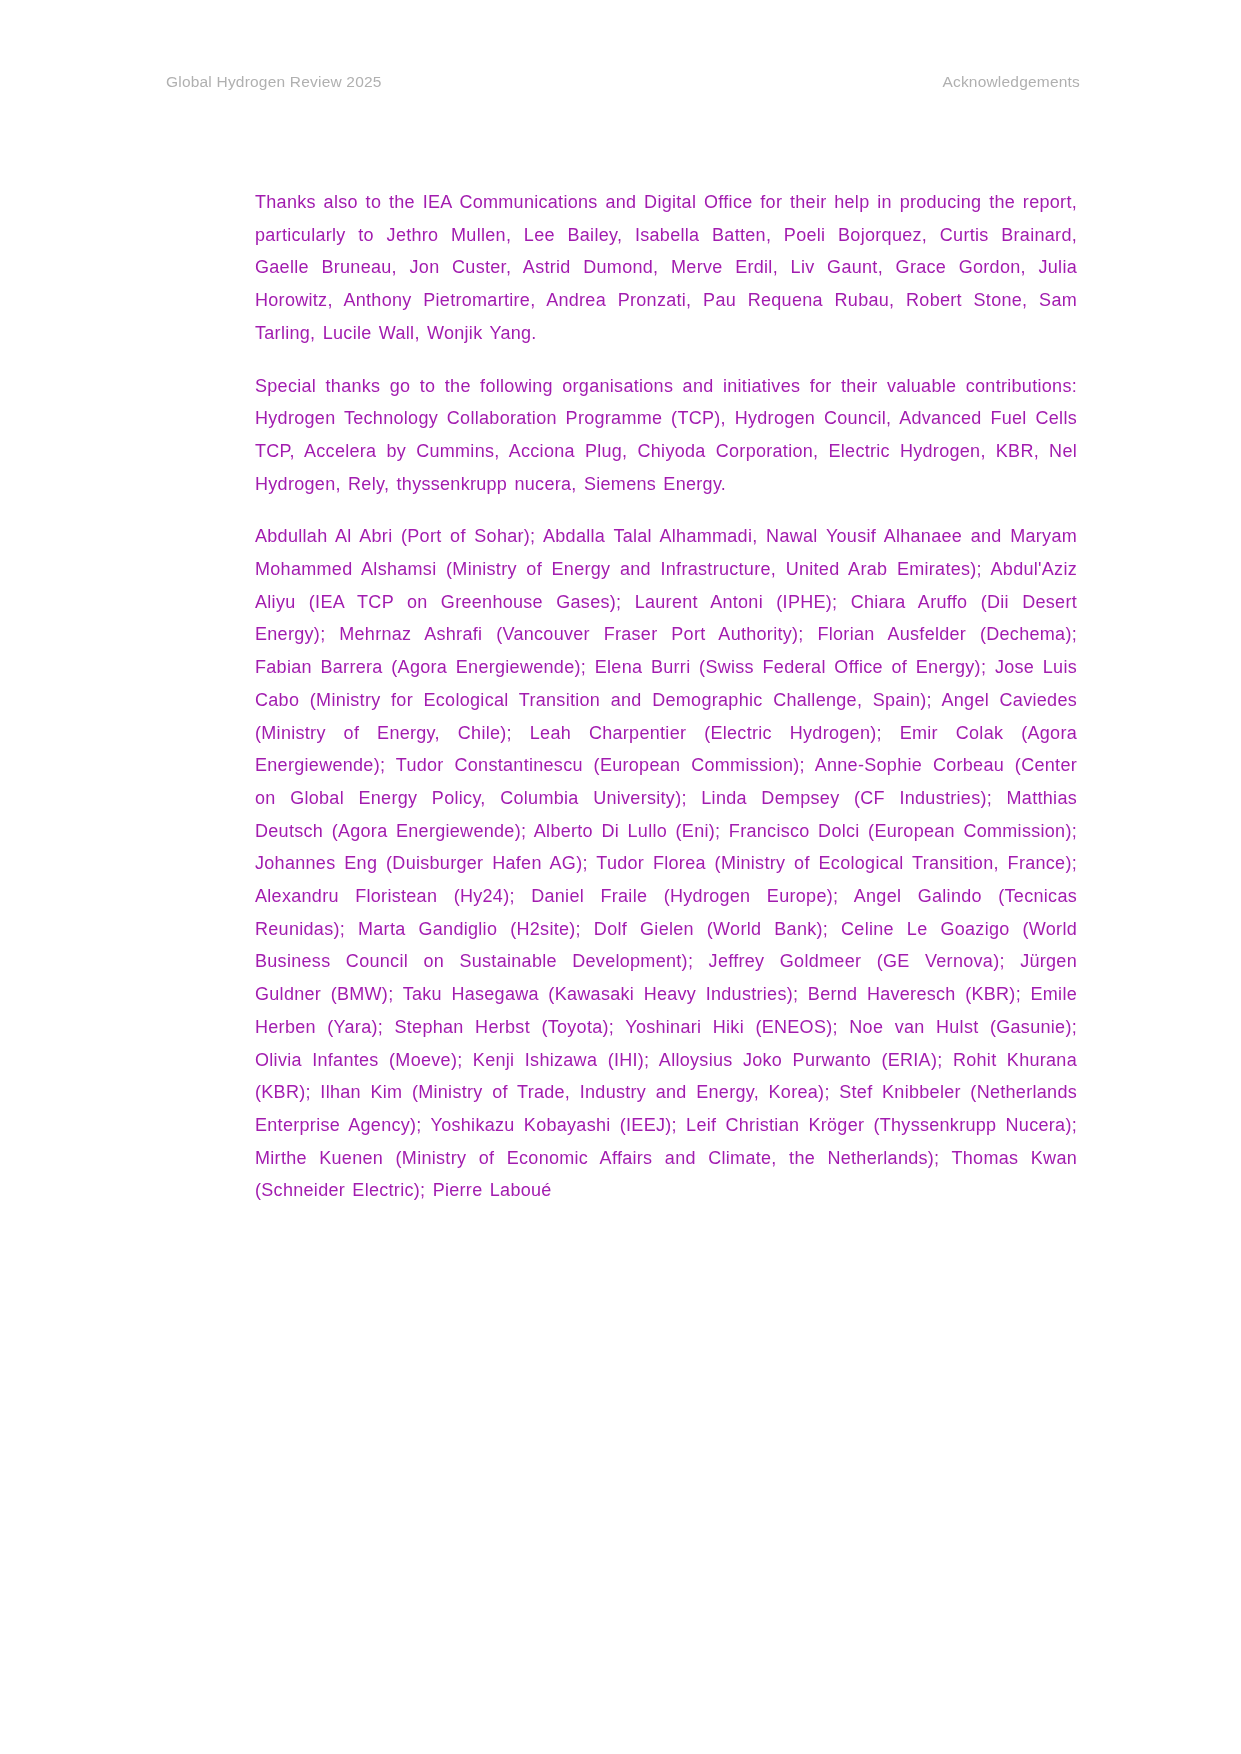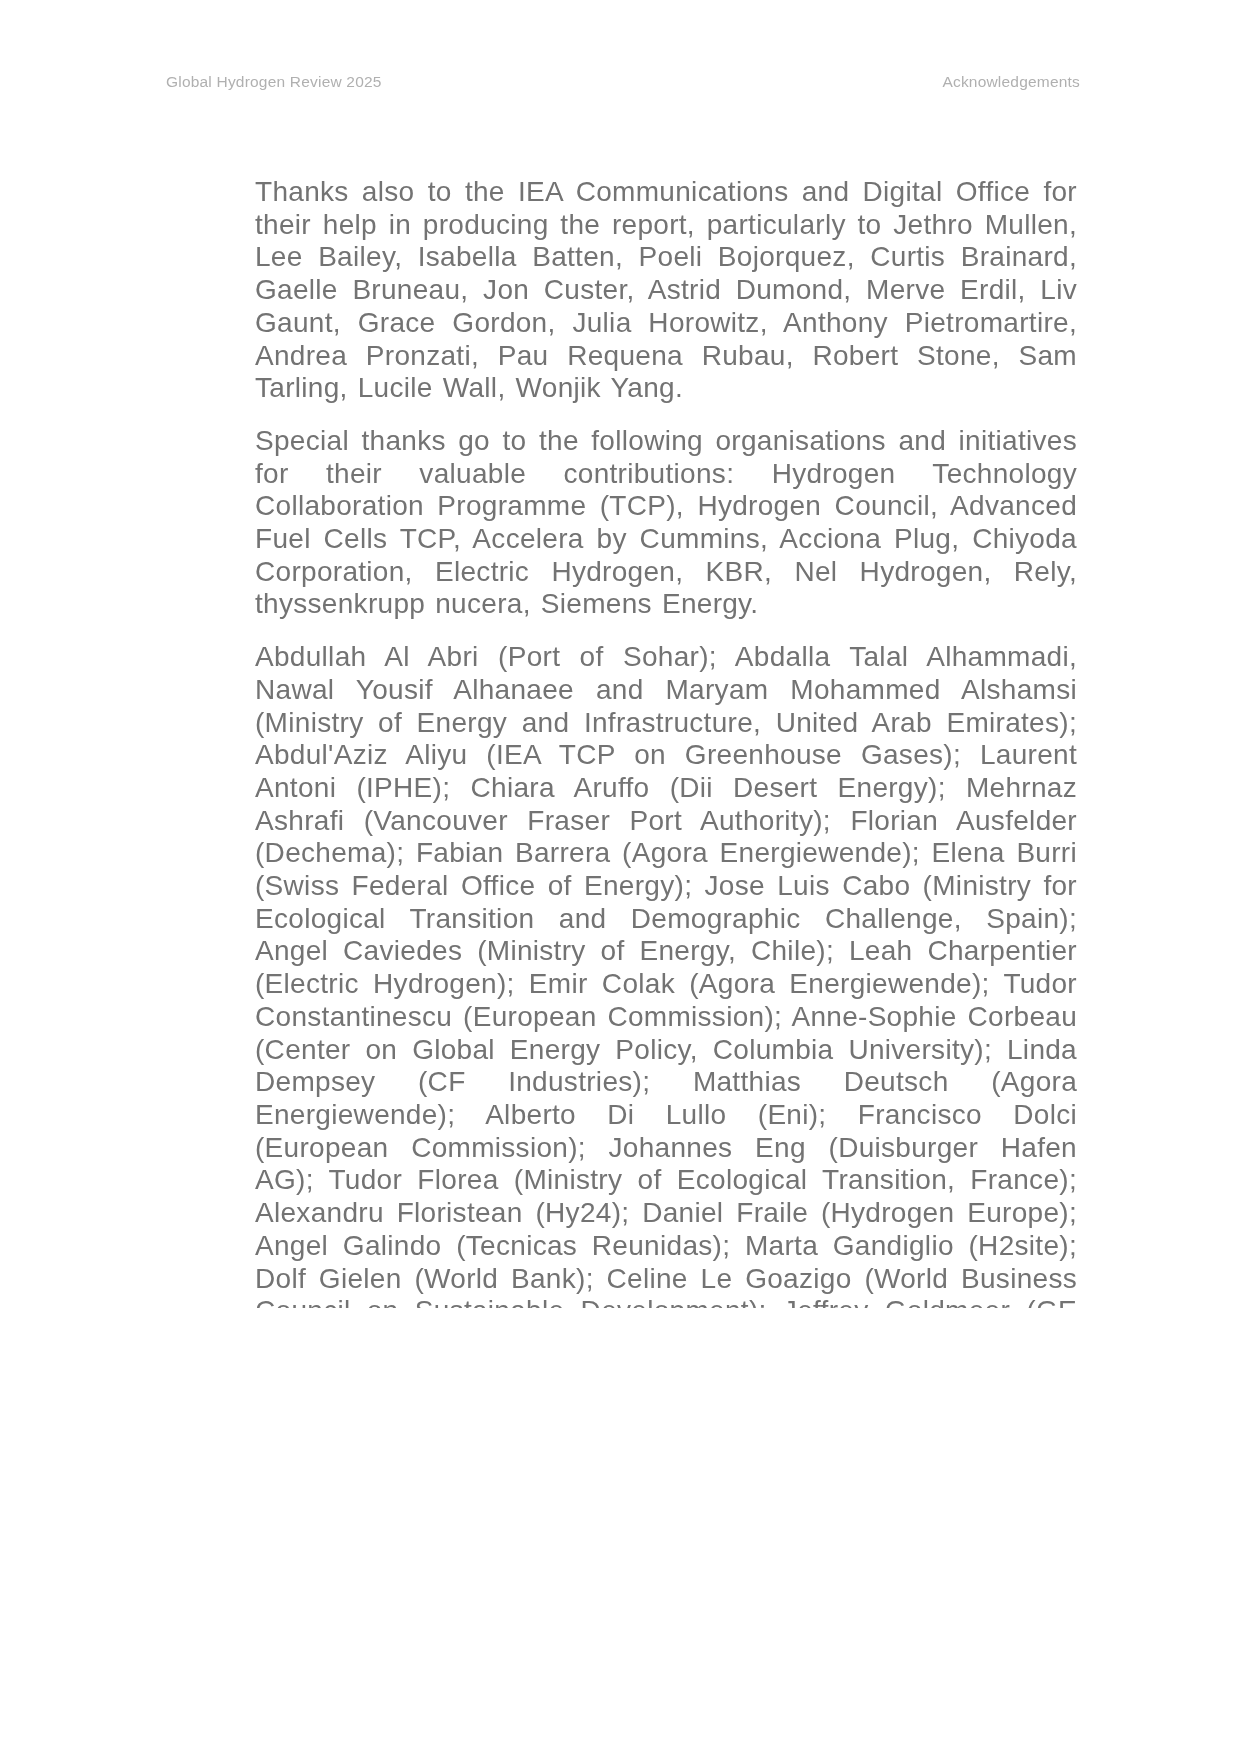--- a/index.html
+++ b/index.html
@@ -23,27 +23,27 @@
     display: flex;
     justify-content: space-between;
     font-size: 15.5px;
     line-height: 19px;
     color: #b0b0b0;
     letter-spacing: 0.2px;
   }
   .body-text {
     position: absolute;
     left: 255px;
-    top: 176px;
+    top: 186px;
     width: 822px;
-    font-size: 28px;
+    font-size: 18px;
     line-height: 32.7px;
     letter-spacing: 0.3px;
     word-spacing: 2px;
-    color: #737373;
+    color: #a21caf;
     text-align: justify;
   }
   .body-text p {
     margin: 0 0 20px 0;
   }
   .body-text p:last-child {
     margin-bottom: 8px;
   }
   .page-footer {
     position: absolute;

